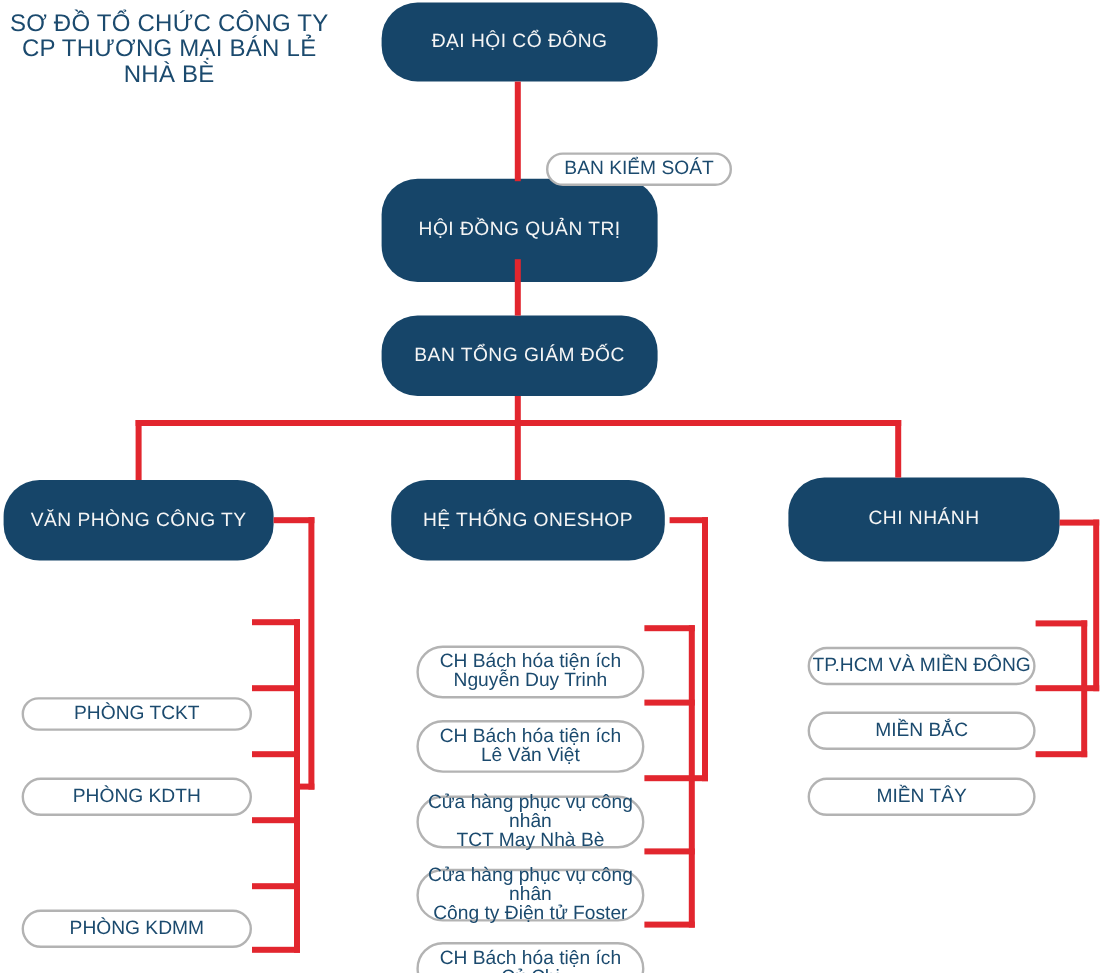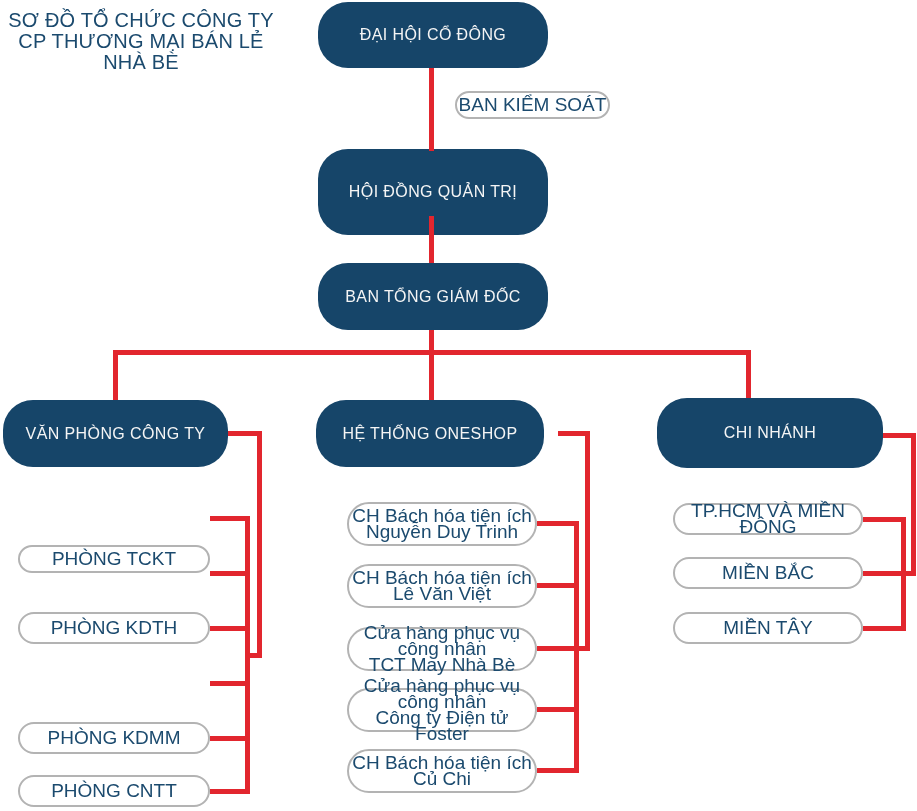--- a/index.html
+++ b/index.html
@@ -15,21 +15,21 @@
   }
   .node{
     position:absolute;display:flex;align-items:center;justify-content:center;
     background:var(--node-fill);color:var(--node-text);
     border-radius:30px;font-size:16px;letter-spacing:.4px;text-align:center;
   }
   .pill{
     position:absolute;display:flex;flex-direction:column;align-items:center;justify-content:center;
     background:#fff;border:2px solid var(--pill-border);
     color:var(--pill-text);border-radius:22px;
-    font-size:19px;line-height:16px;text-align:center;box-sizing:border-box;
+    font-size:16px;line-height:16px;text-align:center;box-sizing:border-box;margin-top:36px;
   }
   .line{position:absolute;background:var(--connector);}
 </style>
 </head>
 <body>
 
 <div class="stage">
 
   <div class="title">
     <div>SƠ ĐỒ TỔ CHỨC CÔNG TY</div>
@@ -46,21 +46,21 @@
     <span>BAN TỔNG GIÁM ĐỐC</span>
   </div>
 
   <div class="pill" style="left:455px;top:91px;width:155px;height:28px;border-radius:14px;">
     <span>BAN KIỂM SOÁT</span>
   </div>
 
   <div class="node" style="left:3px;top:400px;width:225px;height:67px;">
     <span>VĂN PHÒNG CÔNG TY</span>
   </div>
-  <div class="node" style="left:316px;top:400px;width:228px;height:67px;">
+  <div class="node" style="left:326px;top:400px;width:228px;height:67px;">
     <span>HỆ THỐNG ONESHOP</span>
   </div>
   <div class="node" style="left:657px;top:398px;width:226px;height:70px;">
     <span>CHI NHÁNH</span>
   </div>
 
   <div class="pill" style="left:18px;top:545px;width:192px;height:28px;">
     <span>PHÒNG TCKT</span>
     </div>
   <div class="pill" style="left:18px;top:612px;width:192px;height:32px;">

